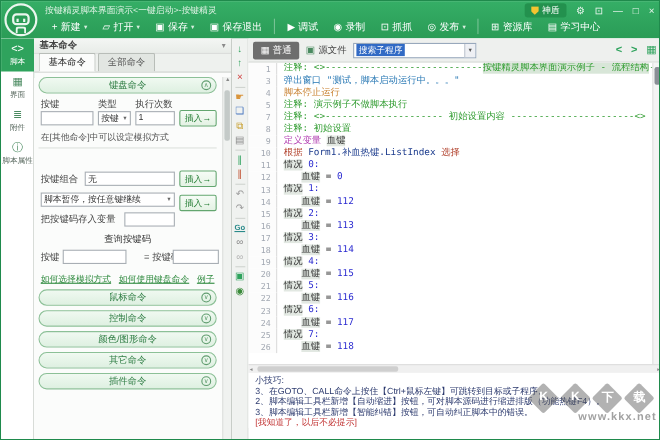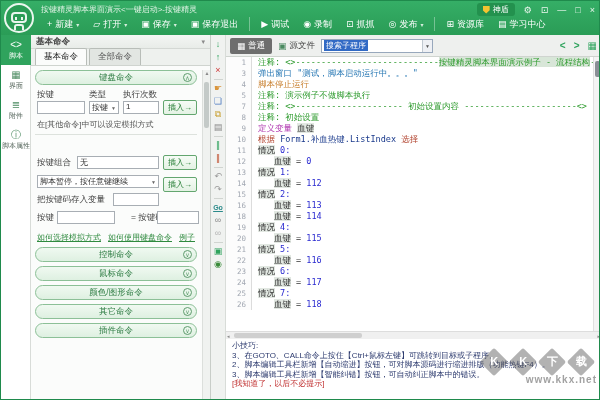--- a/index.html
+++ b/index.html
@@ -257,39 +257,40 @@
         <span style="overflow:hidden;white-space:nowrap;">脚本暂停，按任意键继续</span>
         <span class="da">▼</span>
       </span>
       <span class="ins-btn" style="left:132px;top:3px;">插入→</span>
     </div>
     <div class="frow" style="height:16px;margin-top:2px;">
       <span class="flabel" style="left:6px;">把按键码存入变量</span>
       <span class="finput" style="left:82px;width:46px;top:1px;"></span>
     </div>
 
+    <div class="center-label">查询按键码</div>
     <div class="frow" style="height:16px;margin-top:2px;">
       <span class="flabel" style="left:6px;">按键</span>
       <span class="finput" style="left:26px;width:58px;top:1px;"></span>
       <span class="flabel" style="left:100px;">= 按键码</span>
       <span class="finput" style="left:126px;width:42px;top:1px;"></span>
     </div>
 
     <div class="plinks">
         <span class="plink">如何选择模拟方式</span>
         <span class="plink">如何使用键盘命令</span>
         <span class="plink">例子</span>
       </div>
     <div>
         <div class="pill">
+          <span>鼠标命令</span>
+          <span class="circ">∨</span>
+        </div>
+        <div class="pill">
           <span>控制命令</span>
-          <span class="circ">∨</span>
-        </div>
-        <div class="pill">
-          <span>鼠标命令</span>
           <span class="circ">∨</span>
         </div>
         <div class="pill">
           <span>颜色/图形命令</span>
           <span class="circ">∨</span>
         </div>
         <div class="pill">
           <span>其它命令</span>
           <span class="circ">∨</span>
         </div>
@@ -404,20 +405,24 @@
         </div>
         <div class="cl">
           <span class="ln">15</span>
           <span class="ct"><span class="hl" style="color: rgb(51, 51, 51);">情况</span><span style="color: rgb(42, 42, 208);"> 2:</span></span>
         </div>
         <div class="cl">
           <span class="ln">16</span>
           <span class="ct" style="padding-left: 22px;"><span class="hl" style="color: rgb(51, 51, 51);">血键</span><span style="color: rgb(51, 51, 51);"> = </span><span style="color: rgb(42, 42, 208);">113</span></span>
         </div>
         <div class="cl">
+          <span class="ln">17</span>
+          <span class="ct"><span class="hl" style="color: rgb(51, 51, 51);">情况</span><span style="color: rgb(42, 42, 208);"> 3:</span></span>
+        </div>
+        <div class="cl">
           <span class="ln">18</span>
           <span class="ct" style="padding-left: 22px;"><span class="hl" style="color: rgb(51, 51, 51);">血键</span><span style="color: rgb(51, 51, 51);"> = </span><span style="color: rgb(42, 42, 208);">114</span></span>
         </div>
         <div class="cl">
           <span class="ln">19</span>
           <span class="ct"><span class="hl" style="color: rgb(51, 51, 51);">情况</span><span style="color: rgb(42, 42, 208);"> 4:</span></span>
         </div>
         <div class="cl">
           <span class="ln">20</span>
           <span class="ct" style="padding-left: 22px;"><span class="hl" style="color: rgb(51, 51, 51);">血键</span><span style="color: rgb(51, 51, 51);"> = </span><span style="color: rgb(42, 42, 208);">115</span></span>

